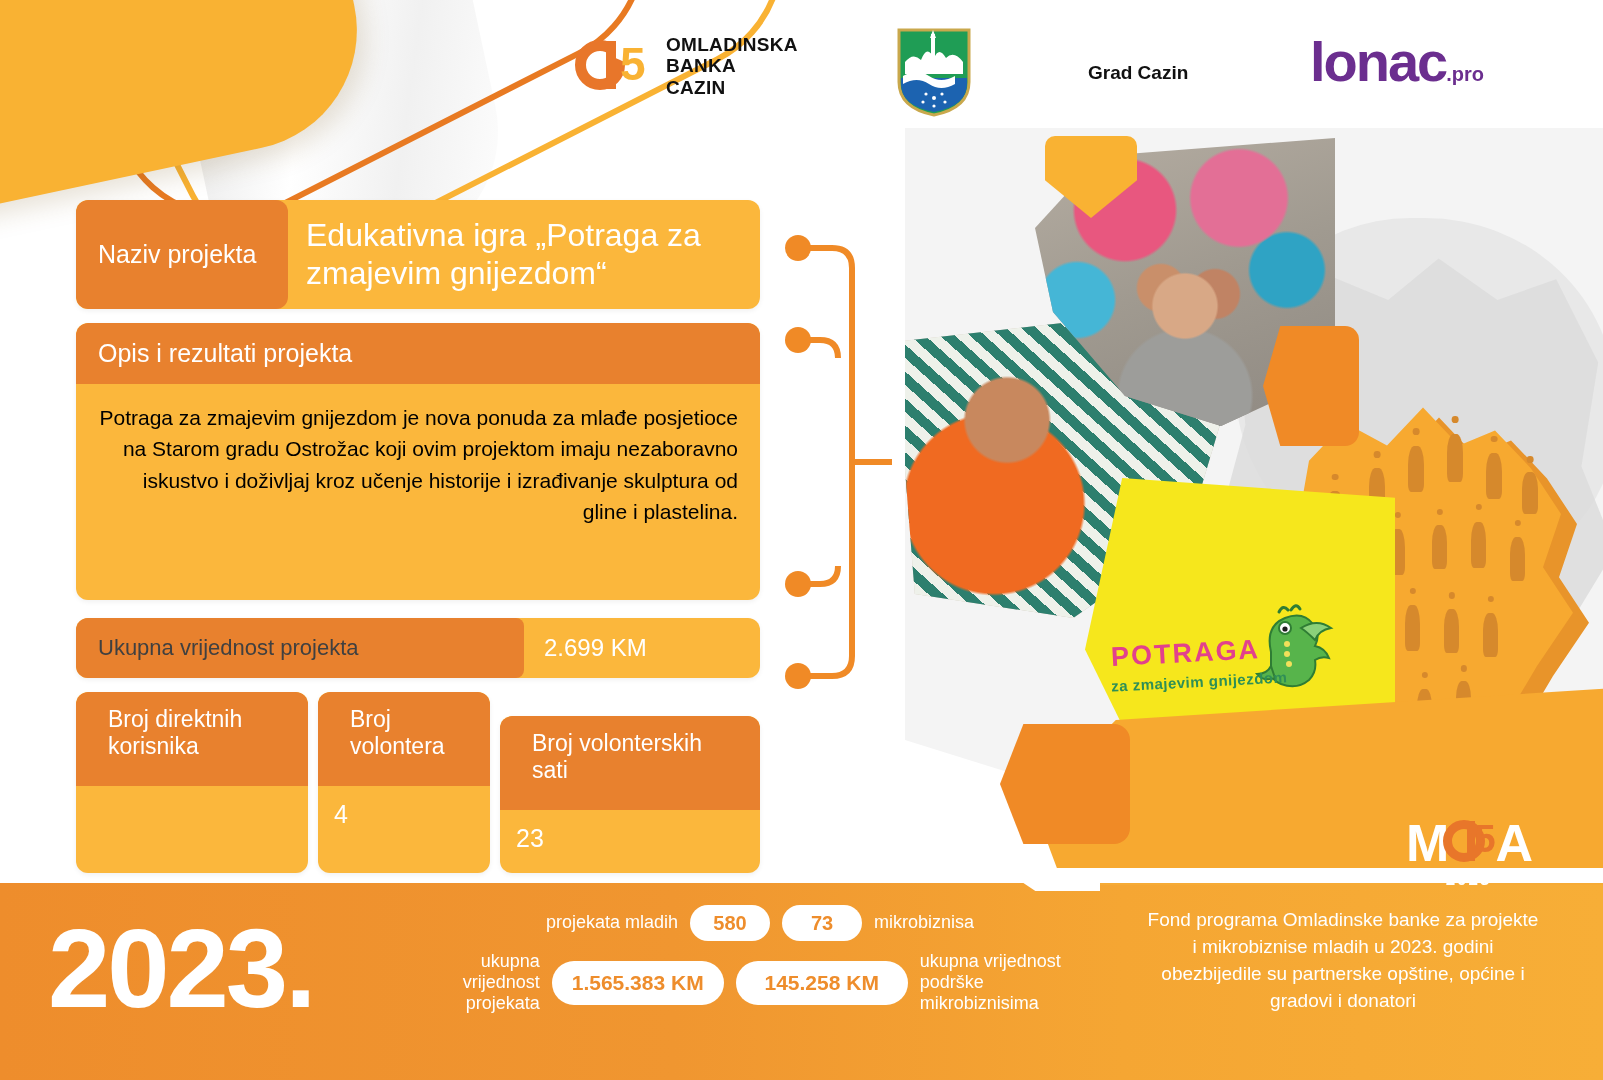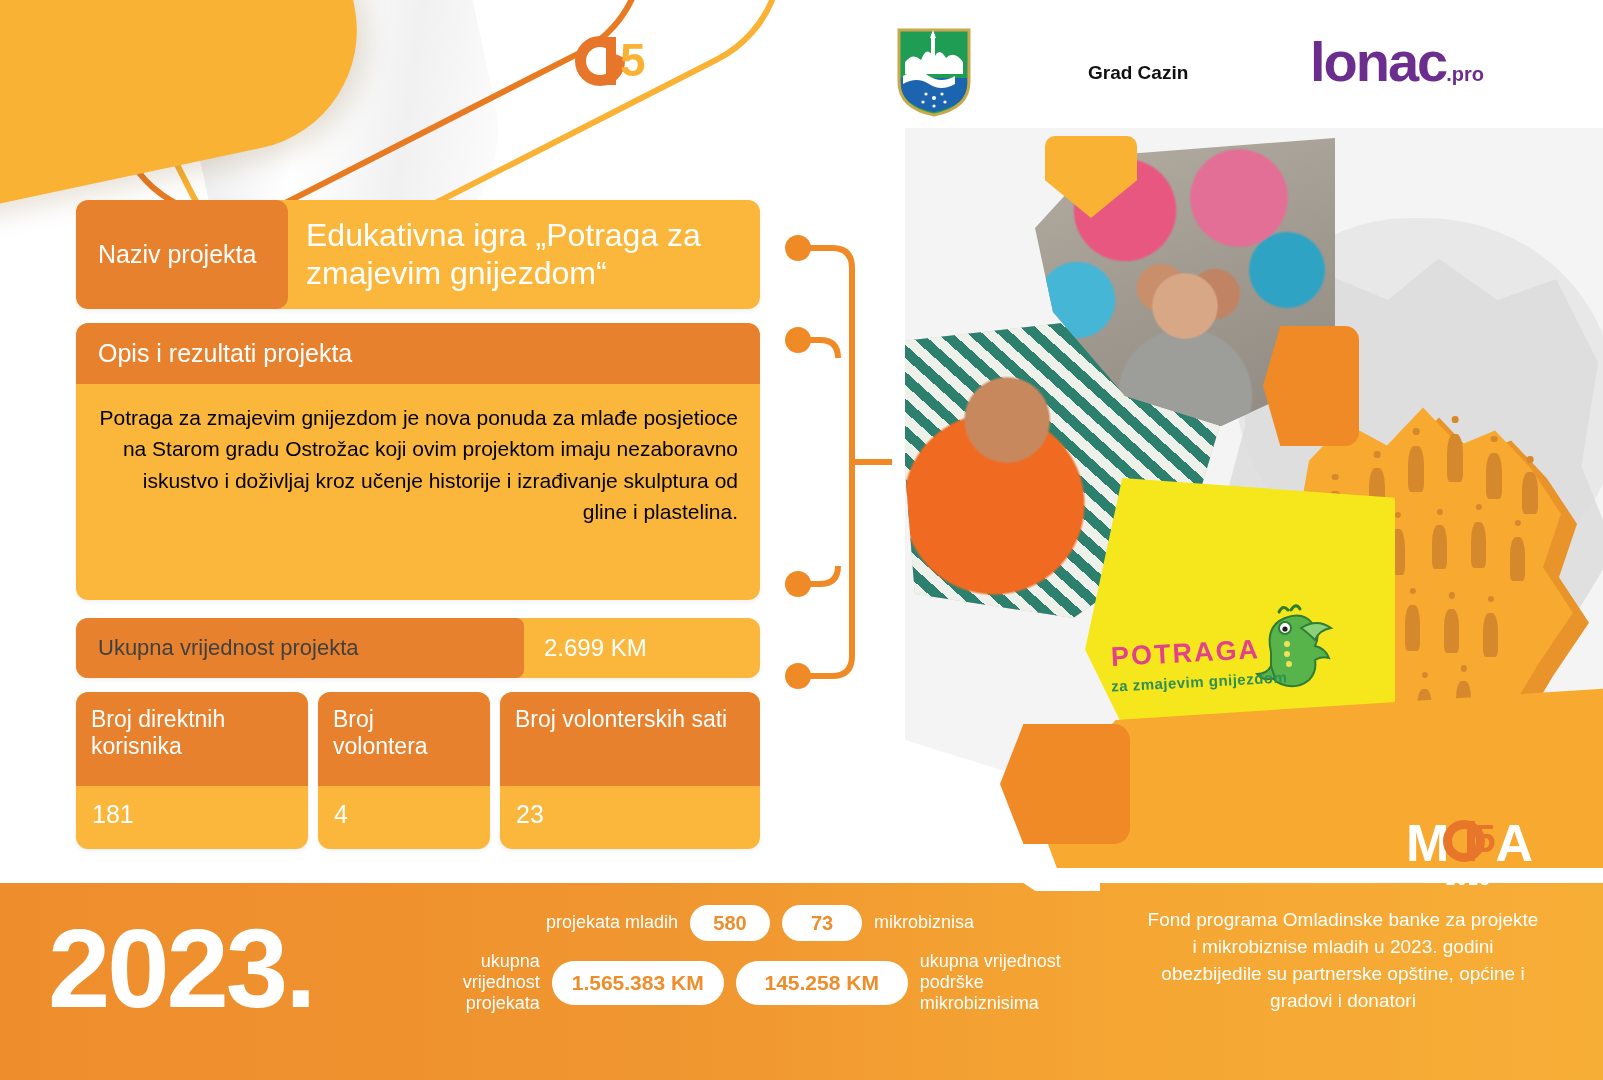--- a/index.html
+++ b/index.html
@@ -207,22 +207,22 @@
   .card-desc .body{color:#000000;font-size:21px;line-height:1.5;padding:18px 22px 72px 22px;text-align:right;}
 
   .row-value{margin-top:18px;display:flex;align-items:stretch;background:#FBB73C;border-radius:12px;overflow:hidden;box-shadow:0 2px 5px rgba(0,0,0,.06);}
   .row-value .lbl{background:#E8812E;color:#404040;border-radius:8px;padding:16px 22px;font-size:22px;display:flex;align-items:center;min-width:448px;box-sizing:border-box;}
   .row-value .val{color:#fff;font-size:24px;padding:16px 20px;display:flex;align-items:center;}
 
   .metrics{margin-top:14px;display:flex;gap:10px;}
   .metric{background:#FBB73C;border-radius:12px;overflow:hidden;box-shadow:0 2px 5px rgba(0,0,0,.06);display:flex;flex-direction:column;}
   .metric:nth-child(1){width:232px;}
   .metric:nth-child(2){width:172px;}
-  .metric:nth-child(3){flex:1;}
-  .metric .mh{background:#E8812E;color:#fff;font-size:23px;line-height:1.2;padding:14px 16px 16px 15px;min-height:64px;border-radius:12px 12px 0 0;}
+  .metric:nth-child(3){flex:1;margin-top:24px;}
+  .metric .mh{background:#E8812E;color:#fff;font-size:23px;line-height:1.2;padding:14px 16px 16px 32px;min-height:64px;border-radius:12px 12px 0 0;}
   .metric .mv{color:#fff;font-size:25px;padding:14px 16px 20px 16px;}
 
   
   .bracket{position:absolute;left:780px;top:212px;width:130px;height:500px;}
 
   
   .footer{
     position:absolute;left:0;bottom:0;width:1603px;height:197px;
     background:linear-gradient(90deg,#EE8D2C 0%,#F09630 42%,#F5A633 70%,#F7AE37 100%);
     overflow:hidden;
@@ -266,20 +266,25 @@
   <div class="swoosh swoosh-b"></div>
   <div class="corner-shape2"></div>
   <div class="corner-shape"></div>
 
 
   <div class="logo-ob">
     <div class="ob-mark">
       <div class="ob-c"></div>
         <div class="ob-1"></div>
         <div class="ob-5">5</div>
+    </div>
+    <div class="ob-txt">
+      <div>OMLADINSKA</div>
+      <div>BANKA</div>
+      <div>CAZIN</div>
     </div>
   </div>
 
   <div class="logo-cazin">
     <svg width="78" height="92" viewBox="0 0 78 92">
       <path d="M4 4 H74 V56 Q74 82 39 89 Q4 82 4 56 Z" fill="#1f9d55" stroke="#c9a84c" stroke-width="3"></path>
       <path d="M6 52 H72 V58 Q72 80 39 86 Q6 80 6 58 Z" fill="#1c63b0"></path>
       <path d="M8 50 q14 -8 26 0 t26 0 v8 q-14 8 -26 0 t-26 0 z" fill="#fff"></path>
       <path d="M10 36 q8 -10 16 -2 q6 -16 13 -2 q5 -12 12 0 q8 -8 17 4 v12 H10 z" fill="#fff"></path>
       <rect x="36" y="8" width="4" height="30" fill="#fff"></rect>
@@ -401,21 +406,20 @@
     </div>
 
     <div class="row-value">
       <div class="lbl">Ukupna vrijednost projekta</div>
       <div class="val">2.699 KM</div>
     </div>
 
     <div class="metrics">
       <div class="metric">
         <div class="mh">Broj direktnih korisnika</div>
-        <div class="mv">181</div>
       </div>
       <div class="metric">
         <div class="mh">Broj volontera</div>
         <div class="mv">4</div>
       </div>
       <div class="metric">
         <div class="mh">Broj volonterskih sati</div>
         <div class="mv">23</div>
       </div>
     </div>

